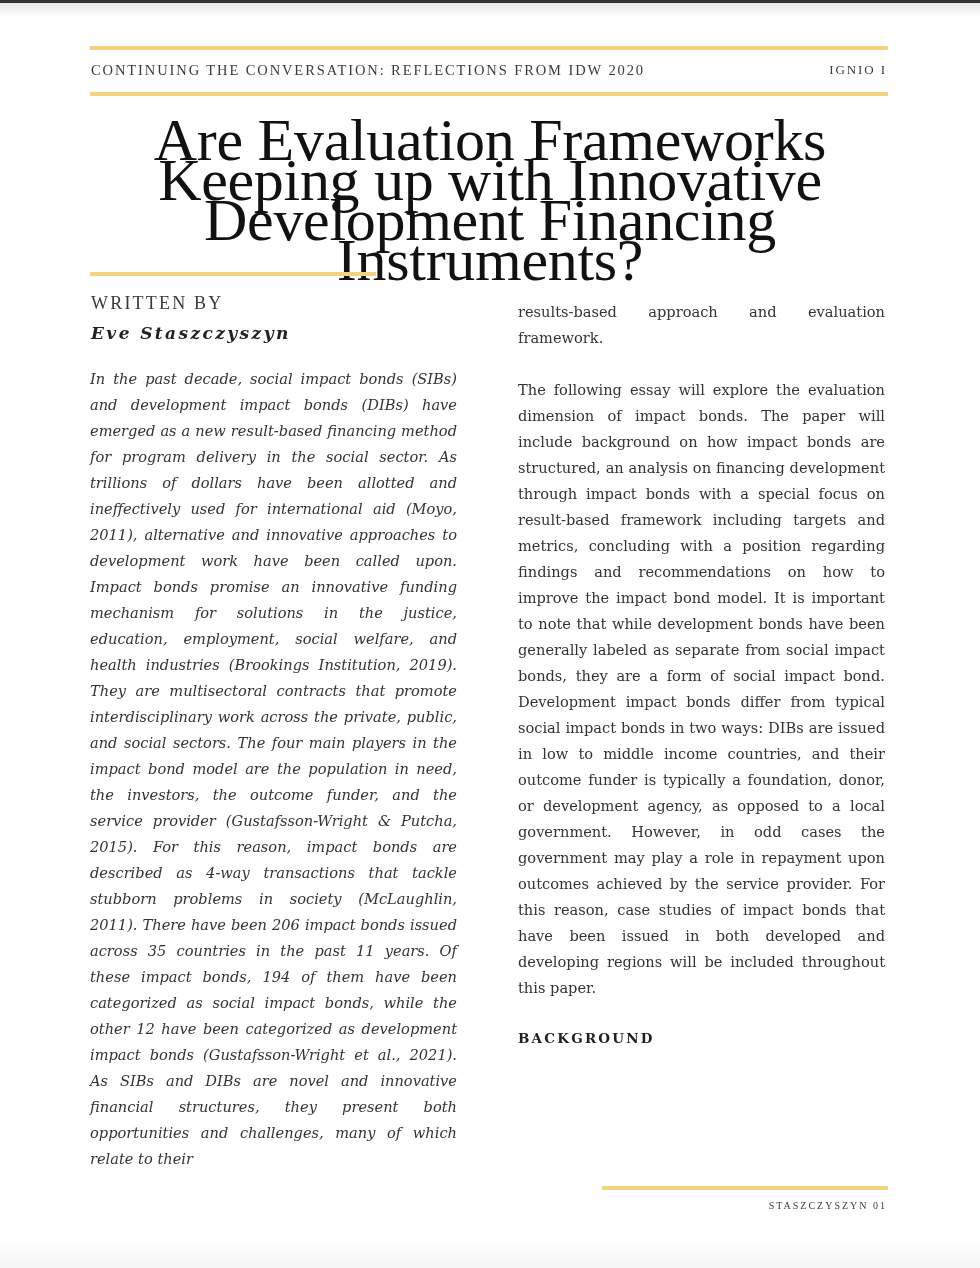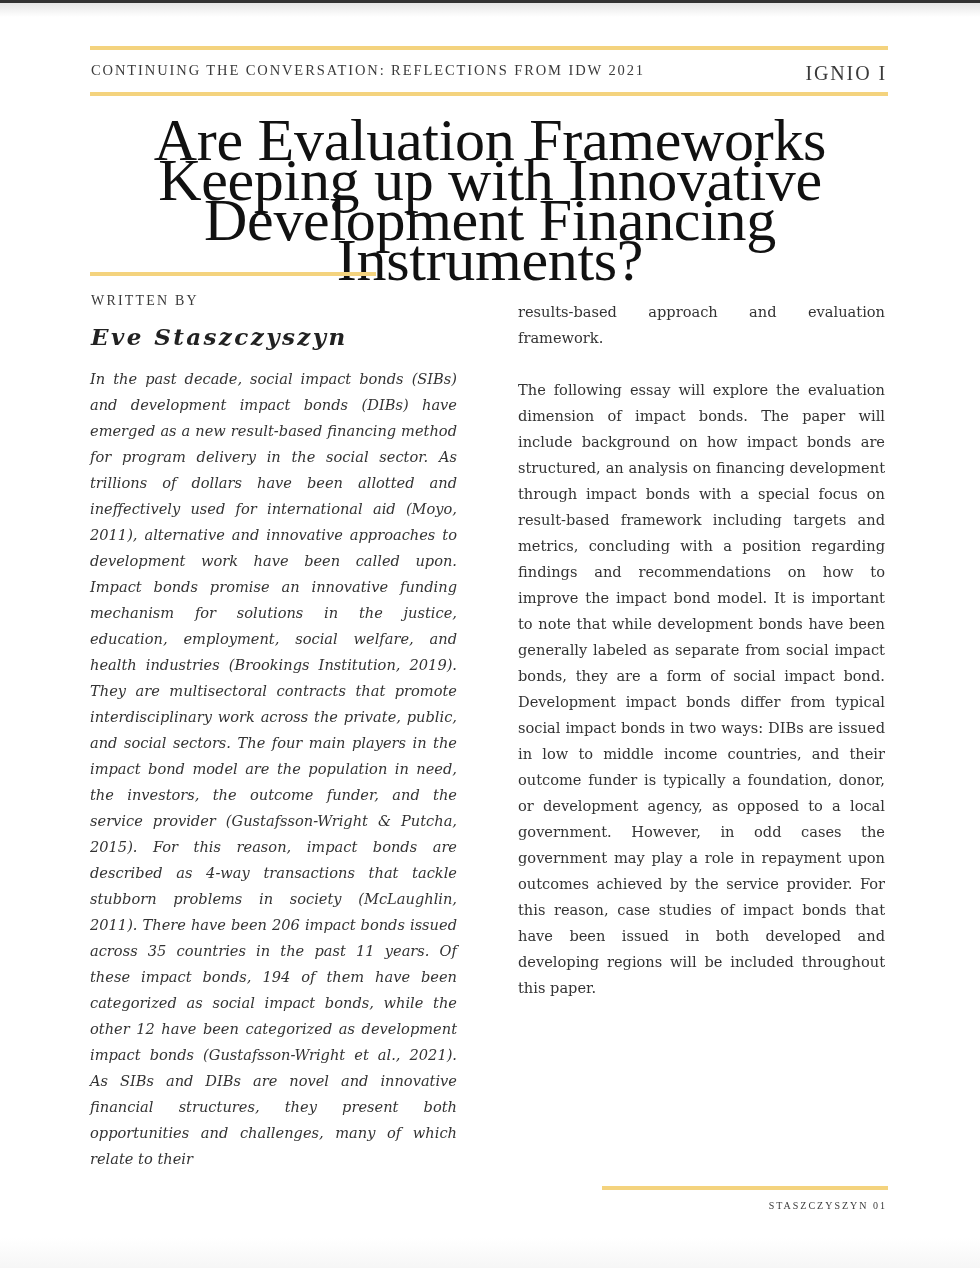--- a/index.html
+++ b/index.html
@@ -32,41 +32,41 @@
 
   .running-head {
     position: absolute; top: 62px; left: 91px;
     font-family: "Liberation Serif", serif;
     font-size: 14.5px; letter-spacing: 1.9px;
     color: #3a3a3a;
   }
   .running-right {
     position: absolute; top: 62px; right: 93px;
     font-family: "Liberation Serif", serif;
-    font-size: 20px; letter-spacing: 1.9px;
+    font-size: 13px; letter-spacing: 1.9px;
     color: #3a3a3a;
   }
   .title {
     position: absolute; left: 60px; top: 120px; width: 860px;
     text-align: center;
     font-family: "Liberation Serif", serif;
     font-size: 60px; line-height: 40px;
     color: #111111;
     letter-spacing: -0.3px;
     margin: 0; font-weight: normal;
   }
   .written-by {
     position: absolute; left: 91px; top: 293px;
     font-family: "Liberation Serif", serif;
-    font-size: 14px; letter-spacing: 2.2px; color: #3a3a3a;
+    font-size: 18px; letter-spacing: 2.2px; color: #3a3a3a;
   }
   .author {
     position: absolute; left: 91px; top: 323px;
     font-family: "DejaVu Serif", serif;
-    font-size: 23px; font-weight: bold; font-style: italic;
+    font-size: 17px; font-weight: bold; font-style: italic;
     letter-spacing: 2.4px; color: #222222;
   }
   .col {
     position: absolute;
     font-family: "DejaVu Serif", serif;
     font-size: 14.6px; line-height: 26px;
     text-align: justify;
     color: #333333;
   }
   .col p { margin: 0; }
@@ -87,35 +87,36 @@
     font-size: 10px; letter-spacing: 2px; color: #3a3a3a;
   }
 </style>
 </head>
 <body>
 
 <div class="topbar"></div>
 <div class="topshadow"></div>
 
 <div class="rule rule-top"></div>
-<div class="running-head">CONTINUING THE CONVERSATION: REFLECTIONS FROM IDW 2021</div>
+<div class="running-head">CONTINUING THE CONVERSATION: REFLECTIONS FROM IDW 2020</div>
 <div class="running-right">IGNIO I</div>
 <div class="rule rule-mid"></div>
 
 <h1 class="title">Are Evaluation Frameworks Keeping up with Innovative Development Financing Instruments?</h1>
 
 <div class="rule rule-author"></div>
 <div class="written-by">WRITTEN BY</div>
 <div class="author">Eve Staszczyszyn</div>
 
 <div class="col col-left">
   <p>In the past decade, social impact bonds (SIBs) and development impact bonds (DIBs) have emerged as a new result-based financing method for program delivery in the social sector. As trillions of dollars have been allotted and ineffectively used for international aid (Moyo, 2011), alternative and innovative approaches to development work have been called upon. Impact bonds promise an innovative funding mechanism for solutions in the justice, education, employment, social welfare, and health industries (Brookings Institution, 2019). They are multisectoral contracts that promote interdisciplinary work across the private, public, and social sectors. The four main players in the impact bond model are the population in need, the investors, the outcome funder, and the service provider (Gustafsson-Wright &amp; Putcha, 2015). For this reason, impact bonds are described as 4-way transactions that tackle stubborn problems in society (McLaughlin, 2011). There have been 206 impact bonds issued across 35 countries in the past 11 years. Of these impact bonds, 194 of them have been categorized as social impact bonds, while the other 12 have been categorized as development impact bonds (Gustafsson-Wright et al., 2021). As SIBs and DIBs are novel and innovative financial structures, they present both opportunities and challenges, many of which relate to their</p>
 </div>
 
 <div class="col col-right">
   <p class="cont">results-based approach and evaluation framework.</p>
   <p class="para2">The following essay will explore the evaluation dimension of impact bonds. The paper will include background on how impact bonds are structured, an analysis on financing development through impact bonds with a special focus on result-based framework including targets and metrics, concluding with a position regarding findings and recommendations on how to improve the impact bond model. It is important to note that while development bonds have been generally labeled as separate from social impact bonds, they are a form of social impact bond. Development impact bonds differ from typical social impact bonds in two ways: DIBs are issued in low to middle income countries, and their outcome funder is typically a foundation, donor, or development agency, as opposed to a local government. However, in odd cases the government may play a role in repayment upon outcomes achieved by the service provider. For this reason, case studies of impact bonds that have been issued in both developed and developing regions will be included throughout this paper.</p>
+  <div class="section-heading">BACKGROUND</div>
 </div>
 
 <div class="rule rule-footer"></div>
 <div class="footer">STASZCZYSZYN 01</div>
 
 <div class="bottomshade"></div>
 
 </body></html>

